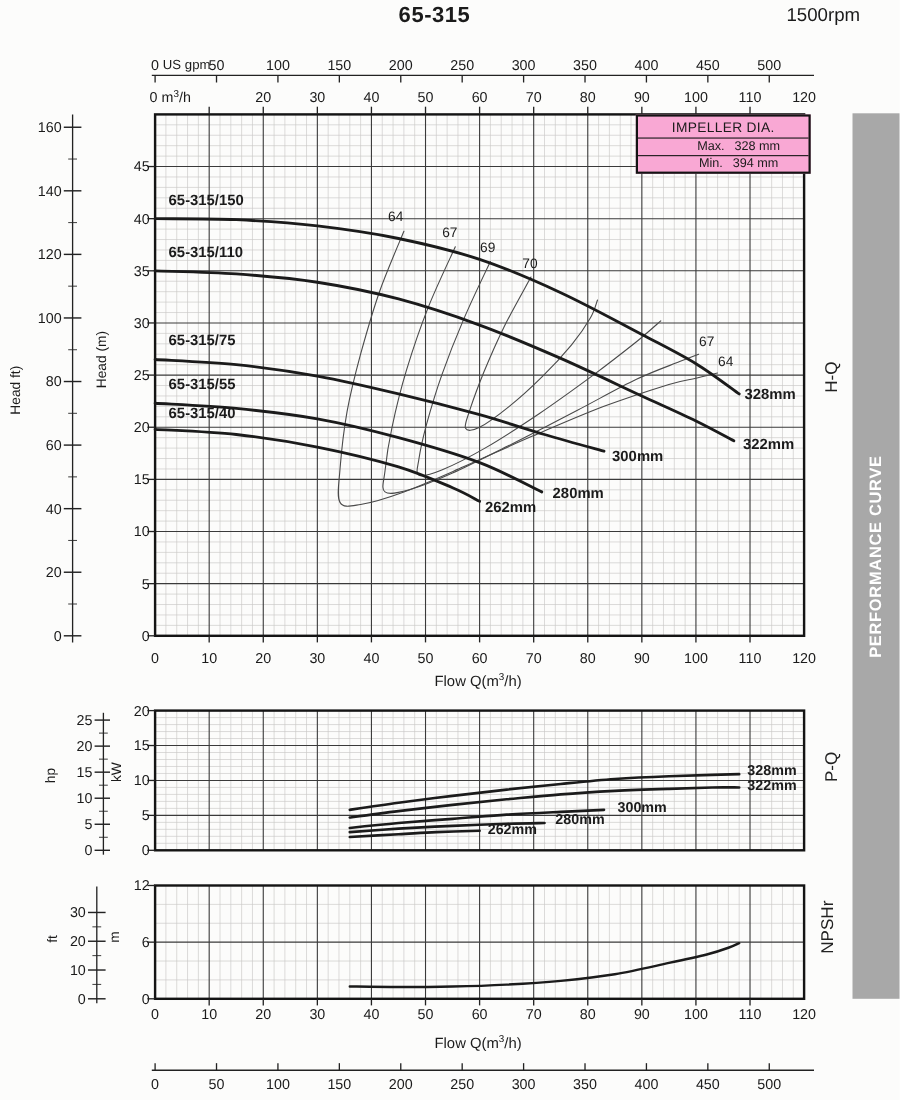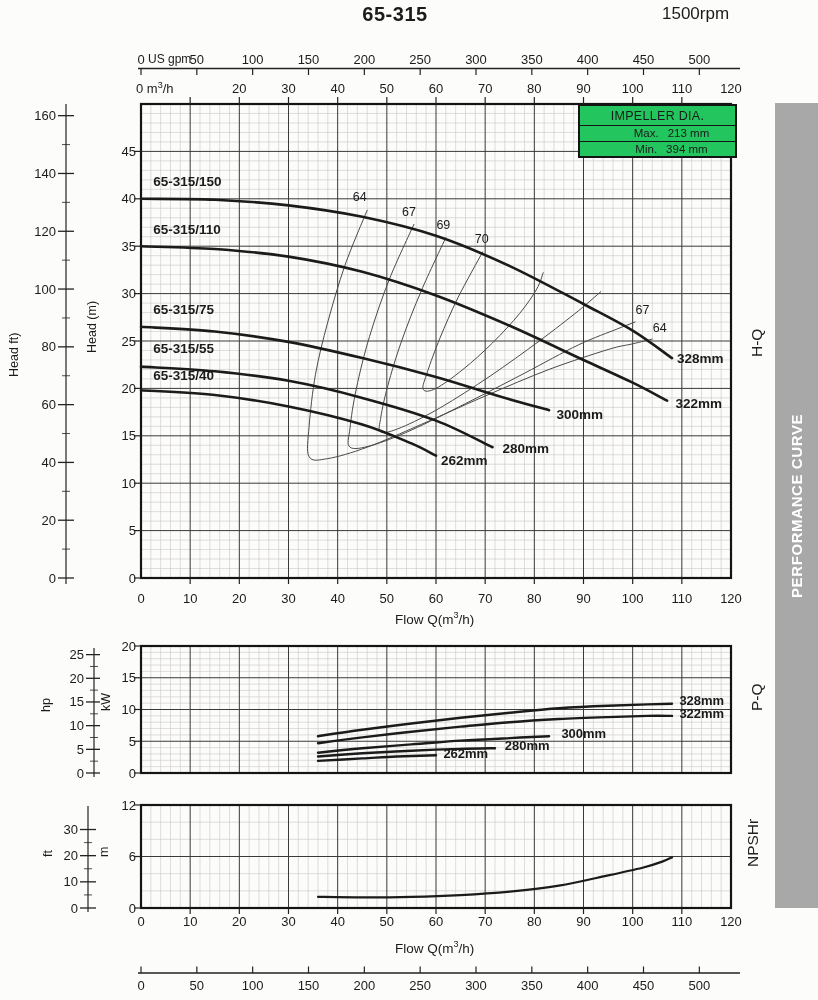--- a/index.html
+++ b/index.html
@@ -1,29 +1,29 @@
 <!DOCTYPE html>
 <html><head>
 <meta charset="utf-8">
 <style>
   html,body{margin:0;padding:0;background:#fff;}
   .page{position:relative;width:818px;height:1000px;background:#fcfcfb;
         font-family:"Liberation Sans","DejaVu Sans",sans-serif;color:#1b1b1b;overflow:hidden;}
   #plot{position:absolute;left:0;top:0;}
   .abs{position:absolute;}
   .title{font-size:20px;font-weight:bold;letter-spacing:.5px;text-align:center;}
-  .rpm{font-size:17px;text-align:left;}
+  .rpm{font-size:17px;text-align:right;}
   .rot{position:absolute;width:0;height:0;}
   .rot>span{display:block;white-space:nowrap;transform:translate(-50%,-50%) rotate(-90deg);}
   .axisunit{font-size:12.5px;color:#1b1b1b;}
   .sideLabel{font-size:15.5px;color:#222;font-weight:500;}
   .gpmunit{font-size:12px;color:#1b1b1b;}
   .flow{font-size:13.5px;color:#1b1b1b;}
   .flow sup{font-size:9px;}
-  .impbox{background:#22c55e;border:2px solid #141414;display:flex;flex-direction:column;box-sizing:border-box;text-align:right;}
+  .impbox{background:#f9a8d4;border:2px solid #141414;display:flex;flex-direction:column;box-sizing:border-box;text-align:right;}
   .imphead{height:19px;border-bottom:1.5px solid #141414;font-size:12.5px;display:flex;
            align-items:center;justify-content:center;letter-spacing:.3px;}
   .improw{height:14.5px;font-size:11.5px;display:flex;align-items:center;justify-content:center;gap:9px;padding-left:28px;}
   .improw.mid{border-bottom:1.5px solid #141414;}
   .sidebar{background:#a8a8a8;}
   .sidebar-label{font-size:15px;font-weight:bold;color:#fff;letter-spacing:.6px;}
 </style>
 </head>
 <body>
 
@@ -533,21 +533,21 @@
 
   <div class="abs title" style="left:310px;top:3px;width:170px;">65-315</div>
   <div class="abs rpm" style="left:662px;top:4px;width:120px;">1500rpm</div>
 
   <div class="abs gpmunit" style="left:148px;top:52px;">US gpm</div>
 
   <div class="abs impbox" style="left:578px;top:104px;width:159px;height:54px;">
     <div class="imphead">IMPELLER DIA.</div>
     <div class="improw mid">
       <span>Max.</span>
-      <span>213 mm</span>
+      <span>328 mm</span>
     </div>
     <div class="improw">
       <span>Min.</span>
       <span>394 mm</span>
     </div>
   </div>
 
   <div class="rot" style="left:14px;top:377px;">
     <span class="axisunit">Head ft)</span>
     </div>

